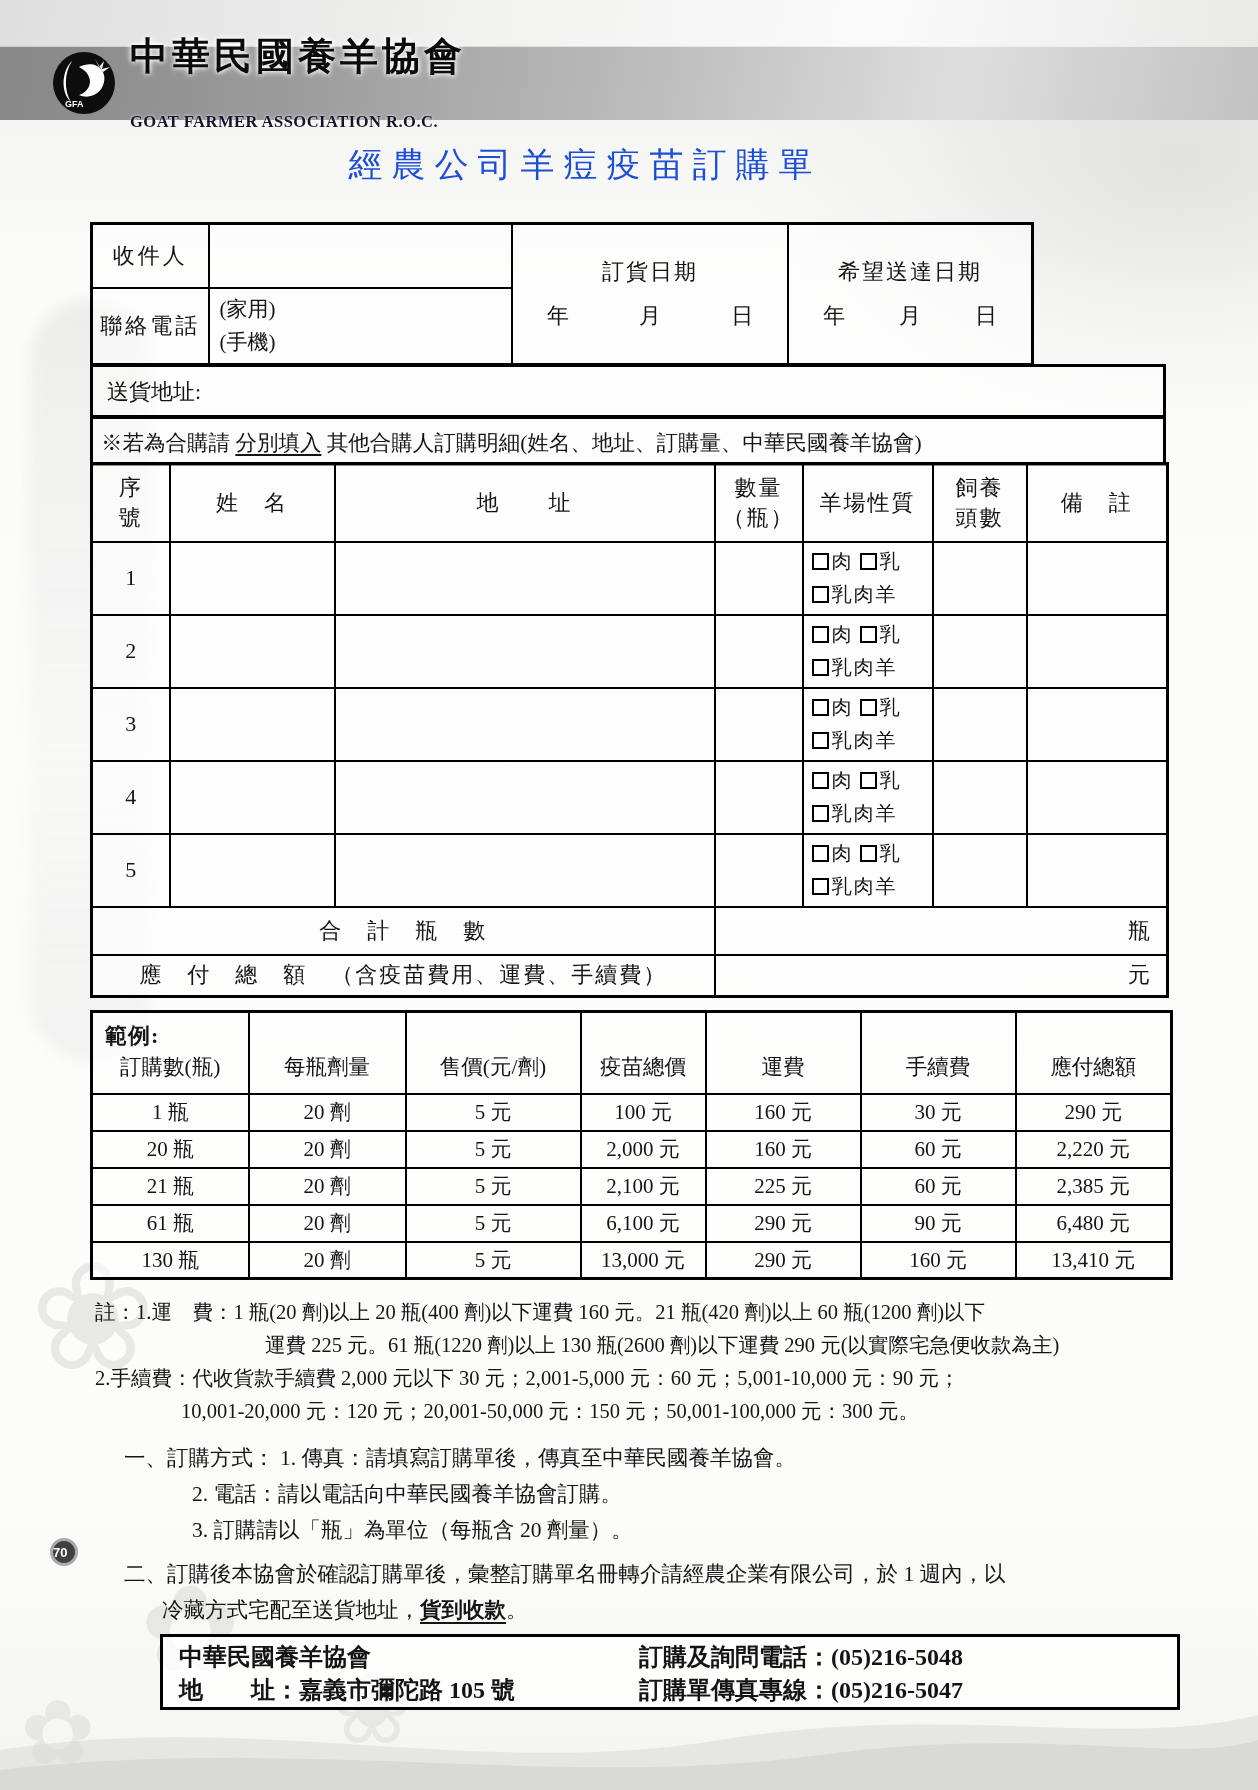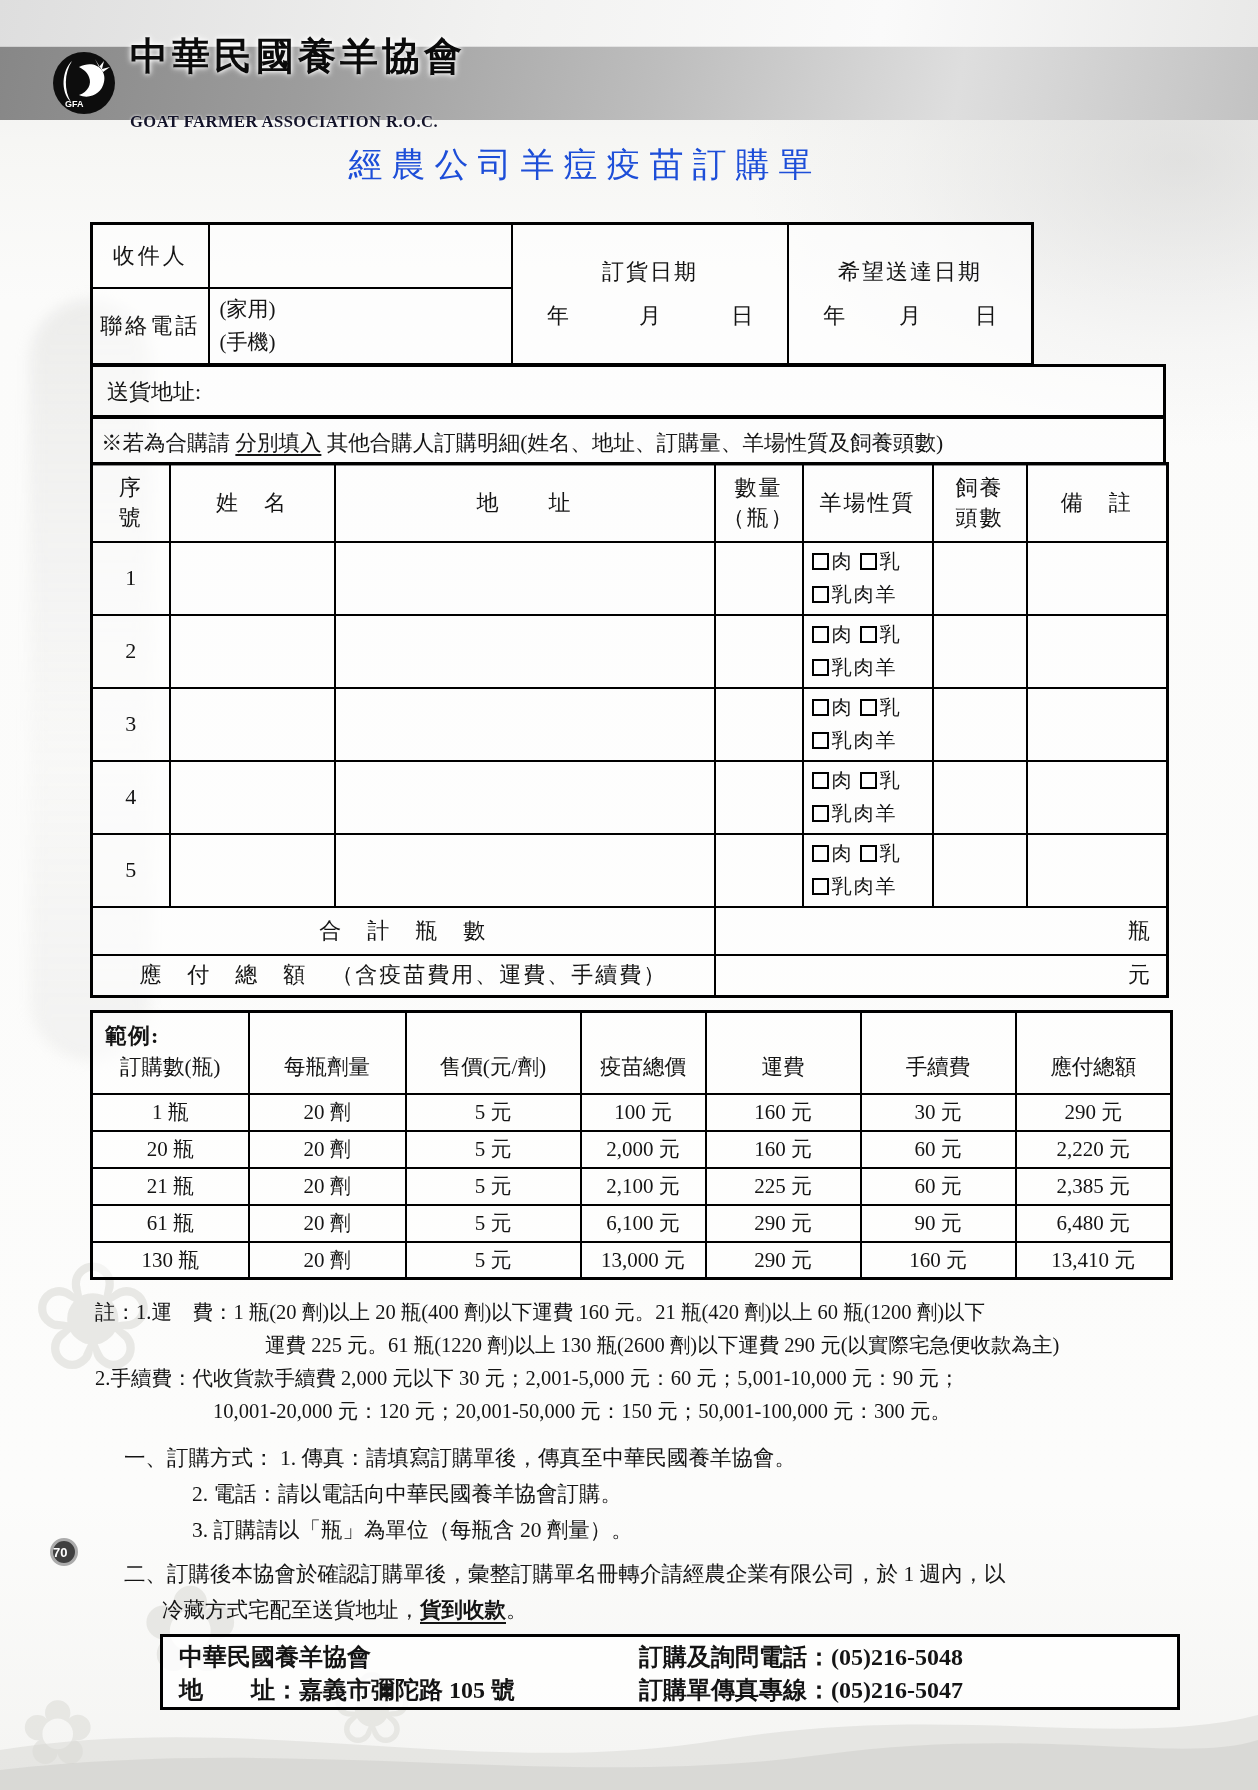--- a/index.html
+++ b/index.html
@@ -74,21 +74,21 @@
   
   .example { left:90px; top:1010px; width:1080px; border:3px solid #000; }
   .example th { position:relative; vertical-align:bottom; padding-bottom:12px; font-size:21.5px; }
   .example td { text-align:center; font-size:21px; height:37px; }
   .caption { position:absolute; top:8px; left:12px; font-weight:bold; font-size:22px; letter-spacing:1px; }
 
   
   .notes { left:95px; top:1296px; width:1120px; font-size:20.5px; line-height:33px; white-space:nowrap; }
   .notes .n2 { margin-left:170px; }
   .notes .n3 { }
-  .notes .n4 { margin-left:118px; }
+  .notes .n4 { margin-left:86px; }
   .instr { left:124px; top:1440px; width:1080px; font-size:21.5px; line-height:36px; white-space:nowrap; }
   .instr .i2 { margin-left:68px; }
   .instr .sec2 { margin-top:8px; }
   .instr .sec2b { margin-left:38px; }
   .bold-ul { font-weight:bold; text-decoration:underline; text-decoration-thickness:2px; text-underline-offset:5px; }
 
   
   .footer-box { left:160px; top:1634px; width:1020px; height:76px; border:3px solid #000;
     background:rgba(255,255,255,.8); display:grid; grid-template-columns:460px 1fr;
     grid-template-rows:1fr 1fr; padding:4px 16px; }
@@ -166,21 +166,21 @@
     </td>
   </tr>
 </tbody>
   </table>
 
 <div class="z addr-box">
   <span>送貨地址:</span>
 </div>
 
 <div class="z note-box">
-  <span>※若為合購請 </span><span class="ul">分別填入</span><span> 其他合購人訂購明細(姓名、地址、訂購量、羊場性質及飼養頭數)</span>
+  <span>※若為合購請 </span><span class="ul">分別填入</span><span> 其他合購人訂購明細(姓名、地址、訂購量、中華民國養羊協會)</span>
 </div>
 
 <table class="z main">
   <colgroup>
     <col style="width:78px">
       <col style="width:165px">
       <col style="width:380px">
       <col style="width:88px">
     <col style="width:130px">
       <col style="width:94px">

